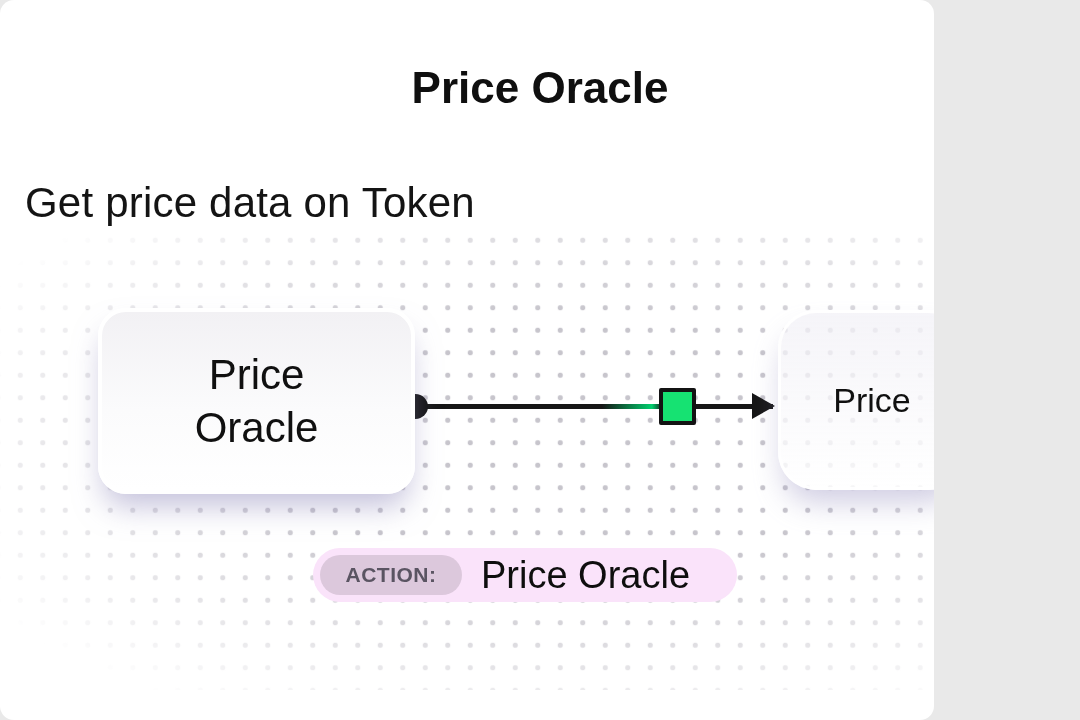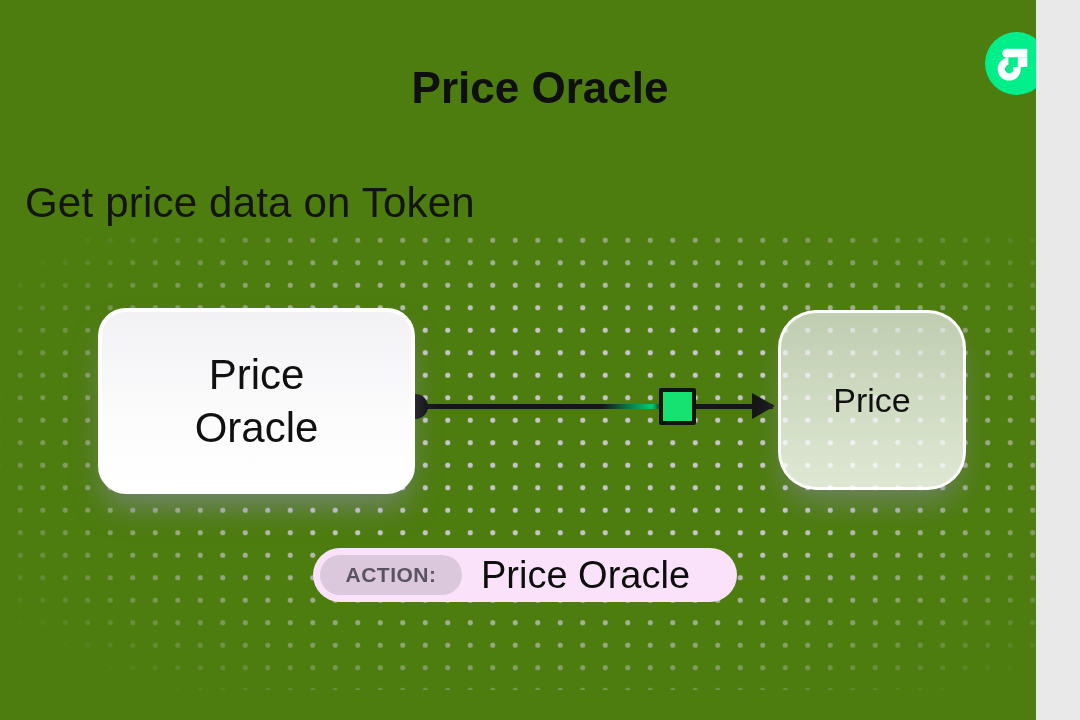--- a/index.html
+++ b/index.html
@@ -1,19 +1,20 @@
 <!DOCTYPE html>
 <html><head>
 <meta charset="utf-8">
 <style>
   html,body{margin:0;padding:0;}
   body{font-family:"Liberation Sans","DejaVu Sans",sans-serif;background:#e9e9e9;}
   .canvas{
-    position:relative;width:1036px;height:720px;overflow:hidden;
-    background:#4d7c0f;
+    position:relative;width:934px;height:720px;overflow:hidden;
+    background:#ffffff;
+    border-radius:14px;
   }
   
   .dot-field{
     position:absolute;left:0;top:222px;width:1080px;height:468px;
     background-image:radial-gradient(#c7c5cc 2.2px, rgba(199,197,204,0) 3px);
     background-size:22.5px 22.5px;
     background-position:9px 7px;
     -webkit-mask-image:radial-gradient(ellipse 680px 310px at 565px 223px,#000 42%,rgba(0,0,0,0) 100%);
             mask-image:radial-gradient(ellipse 680px 310px at 565px 223px,#000 42%,rgba(0,0,0,0) 100%);
   }

